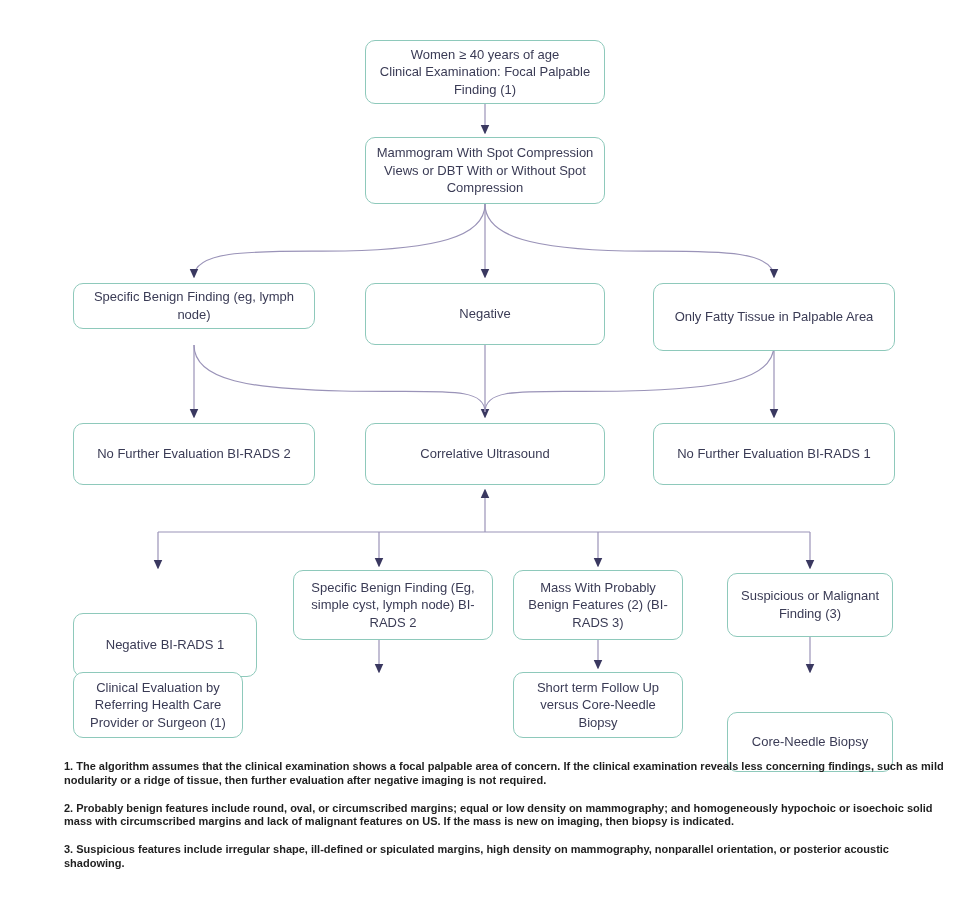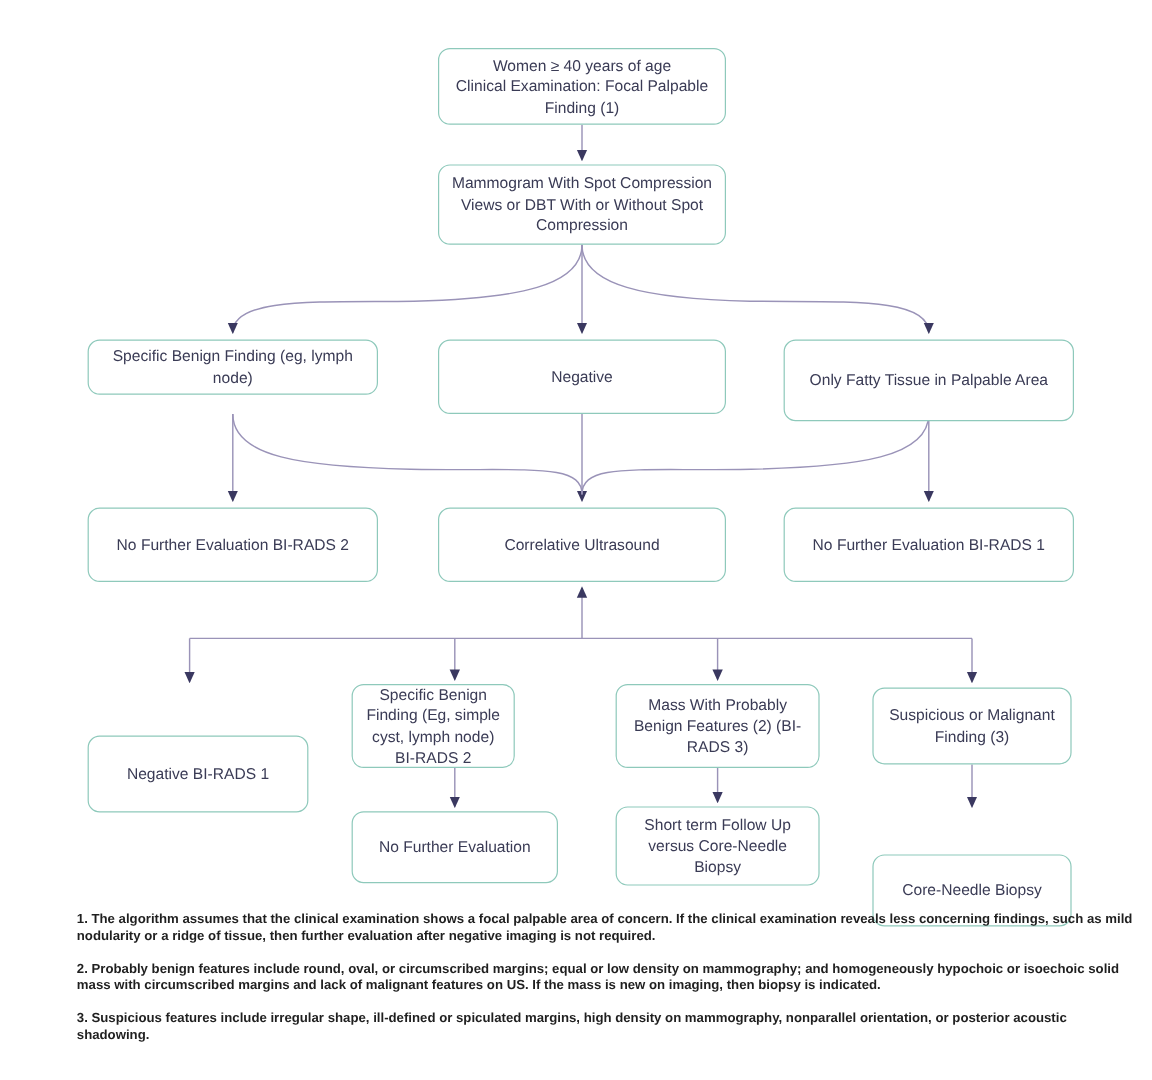--- a/index.html
+++ b/index.html
@@ -100,25 +100,25 @@
 
   <div class="node" style="left:73px; top:283px; width:242px; height:46px;">Specific Benign Finding (eg, lymph node)</div>
   <div class="node" style="left:365px; top:283px; width:240px; height:62px;">Negative</div>
   <div class="node" style="left:653px; top:283px; width:242px; height:68px;">Only Fatty Tissue in Palpable Area</div>
 
   <div class="node" style="left:73px; top:423px; width:242px; height:62px;">No Further Evaluation BI-RADS 2</div>
   <div class="node" style="left:365px; top:423px; width:240px; height:62px;">Correlative Ultrasound</div>
   <div class="node" style="left:653px; top:423px; width:242px; height:62px;">No Further Evaluation BI-RADS 1</div>
 
   <div class="node" style="left:73px; top:573px; width:184px; height:64px;margin-top:40px;">Negative BI-RADS 1</div>
-  <div class="node" style="left:293px; top:570px; width:136px; height:70px;">Specific Benign Finding (Eg, simple cyst, lymph node) BI-RADS 2</div>
+  <div class="node" style="left:293px; top:570px; width:200px; height:70px;">Specific Benign Finding (Eg, simple cyst, lymph node) BI-RADS 2</div>
   <div class="node" style="left:513px; top:570px; width:170px; height:70px;">Mass With Probably Benign Features (2) (BI-RADS 3)</div>
   <div class="node" style="left:727px; top:573px; width:166px; height:64px;">Suspicious or Malignant Finding (3)</div>
 
-  <div class="node" style="left:293px; top:676px; width:172px; height:60px;">No Further Evaluation</div>
+  <div class="node" style="left:73px; top:672px; width:170px; height:66px;">Clinical Evaluation by Referring Health Care Provider or Surgeon (1)</div>
   <div class="node" style="left:513px; top:672px; width:170px; height:66px;">Short term Follow Up versus Core-Needle Biopsy</div>
   <div class="node" style="left:727px; top:712px; width:166px; height:60px;">Core-Needle Biopsy</div>
 
   <div class="footnotes">
     <p>1. The algorithm assumes that the clinical examination shows a focal palpable area of concern. If the clinical examination reveals less concerning findings, such as mild nodularity or a ridge of tissue, then further evaluation after negative imaging is not required.</p>
     <p>2. Probably benign features include round, oval, or circumscribed margins; equal or low density on mammography; and homogeneously hypochoic or isoechoic solid mass with circumscribed margins and lack of malignant features on US. If the mass is new on imaging, then biopsy is indicated.</p>
     <p>3. Suspicious features include irregular shape, ill-defined or spiculated margins, high density on mammography, nonparallel orientation, or posterior acoustic shadowing.</p>
   </div>
 
 </div>

